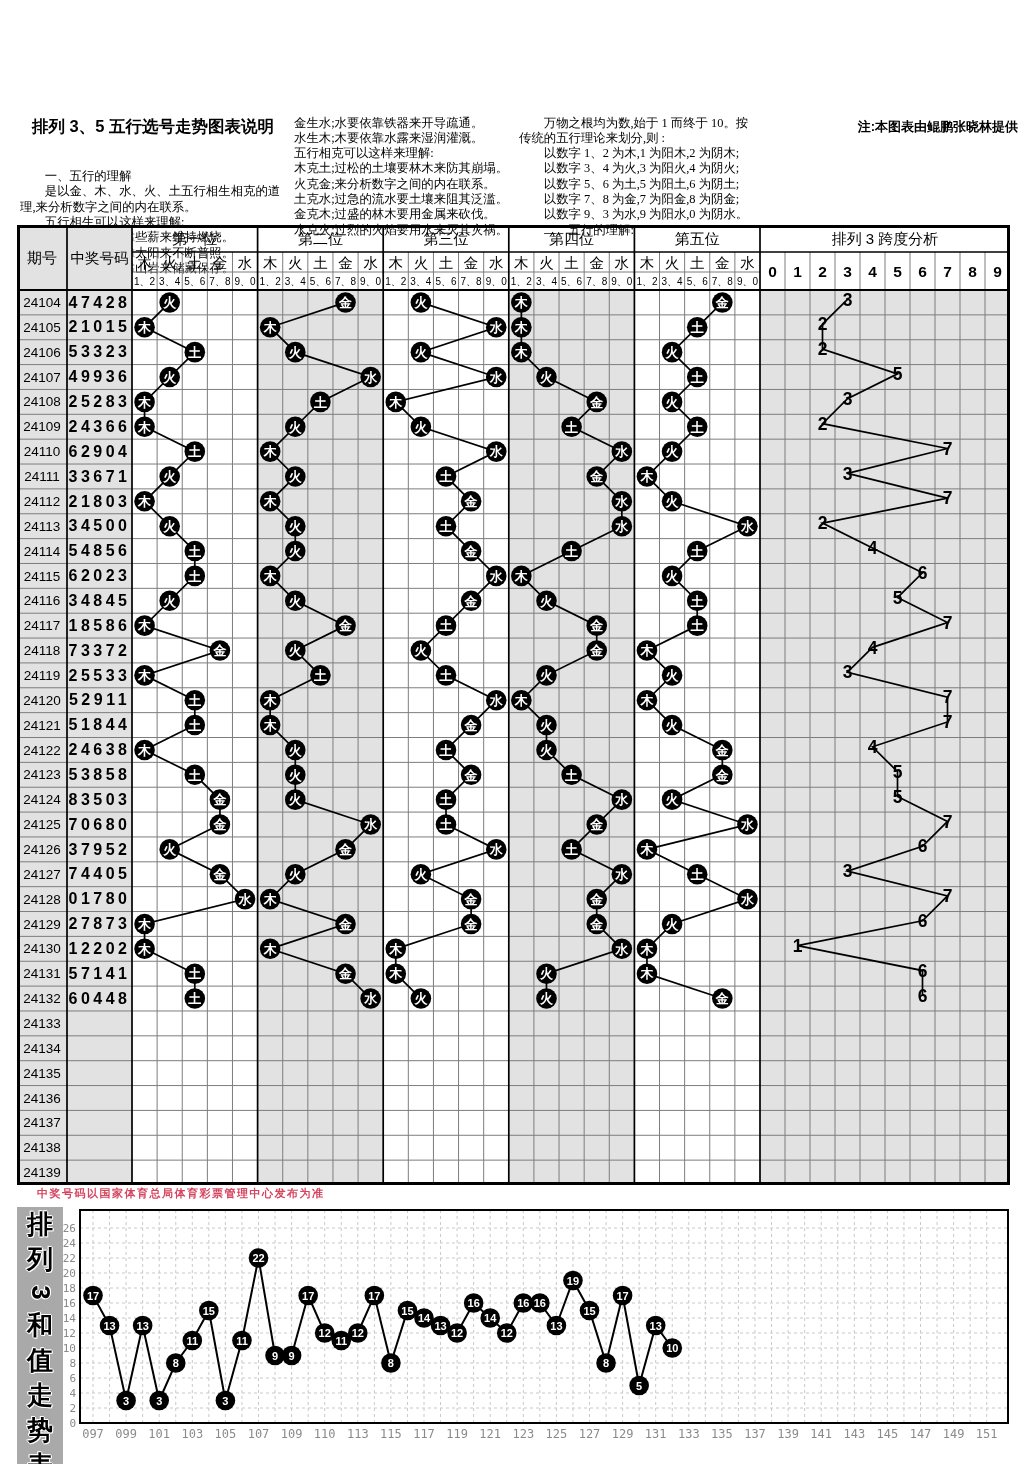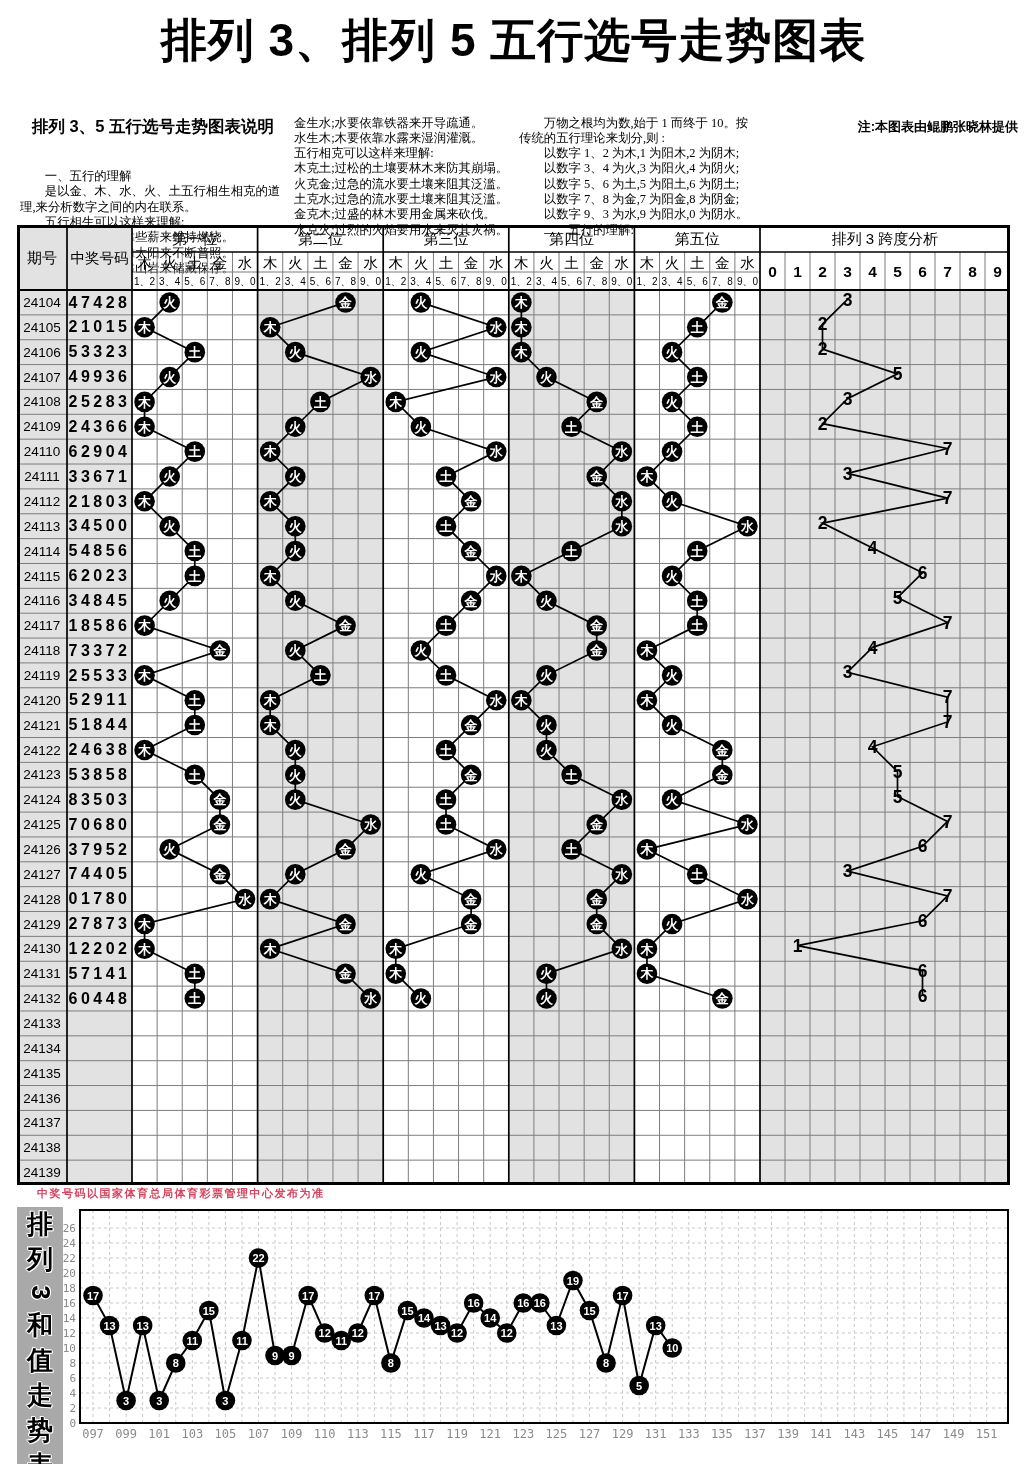--- a/index.html
+++ b/index.html
@@ -28,29 +28,28 @@
       text-shadow:1px 0 #fff,-1px 0 #fff,0 1px #fff,0 -1px #fff,1px 1px #fff,-1px -1px #fff;}
   #chart-side-label span.rot{transform:rotate(90deg);}
   #sum-chart-wrap{position:absolute;left:63px;top:1203px;width:964px;height:261px;}
   svg text{user-select:none;}
 </style>
 </head>
 <body>
 
 <div id="page">
 
-  <div id="main-title">排列 3、排列 5 五行选号走势图表</div>
 
   <div class="expl-section">
     <div id="expl-col-1" class="expl-col">
       <div class="expl-heading">排列 3、5 五行选号走势图表说明</div>
       <div class="expl-lines"><div>　　一、五行的理解</div><div>　　是以金、木、水、火、土五行相生相克的道</div><div>理,来分析数字之间的内在联系。</div><div>　　五行相生可以这样来理解:</div><div>　　木生火;火要依靠些薪来维持燃烧。</div><div>　　火生土;土要依靠太阳来不断普照。</div><div>　　土生金;金要依靠山岩来储藏保存。</div></div>
     </div>
     <div id="expl-col-2" class="expl-col">
-      <div class="expl-lines"><div>金生水;水要依靠铁器来开导疏通。</div><div>水生木;木要依靠水露来湿润灌溉。</div><div>五行相克可以这样来理解:</div><div>木克土;过松的土壤要林木来防其崩塌。</div><div>火克金;过急的流水要土壤来阻其泛滥。</div><div>土克水;过急的流水要土壤来阻其泛滥。</div><div>金克木;过盛的林木要用金属来砍伐。</div><div>水克火;过烈的火焰要用水来灭其灾祸。</div></div>
+      <div class="expl-lines"><div>金生水;水要依靠铁器来开导疏通。</div><div>水生木;木要依靠水露来湿润灌溉。</div><div>五行相克可以这样来理解:</div><div>木克土;过松的土壤要林木来防其崩塌。</div><div>火克金;来分析数字之间的内在联系。</div><div>土克水;过急的流水要土壤来阻其泛滥。</div><div>金克木;过盛的林木要用金属来砍伐。</div><div>水克火;过烈的火焰要用水来灭其灾祸。</div></div>
     </div>
     <div id="expl-col-3" class="expl-col">
       <div class="expl-lines"><div>　　万物之根均为数,始于 1 而终于 10。按</div><div>传统的五行理论来划分,则 :</div><div>　　以数字 1、2 为木,1 为阳木,2 为阴木;</div><div>　　以数字 3、4 为火,3 为阳火,4 为阴火;</div><div>　　以数字 5、6 为土,5 为阳土,6 为阴土;</div><div>　　以数字 7、8 为金,7 为阳金,8 为阴金;</div><div>　　以数字 9、3 为水,9 为阳水,0 为阴水。</div><div>　　二、五行的理解:</div></div>
     </div>
     <div id="expl-col-4" class="expl-col">
       <div class="expl-note">注:本图表由鲲鹏张晓林提供</div>
     </div>
   </div>
 
   <div id="trend-table-wrap">

